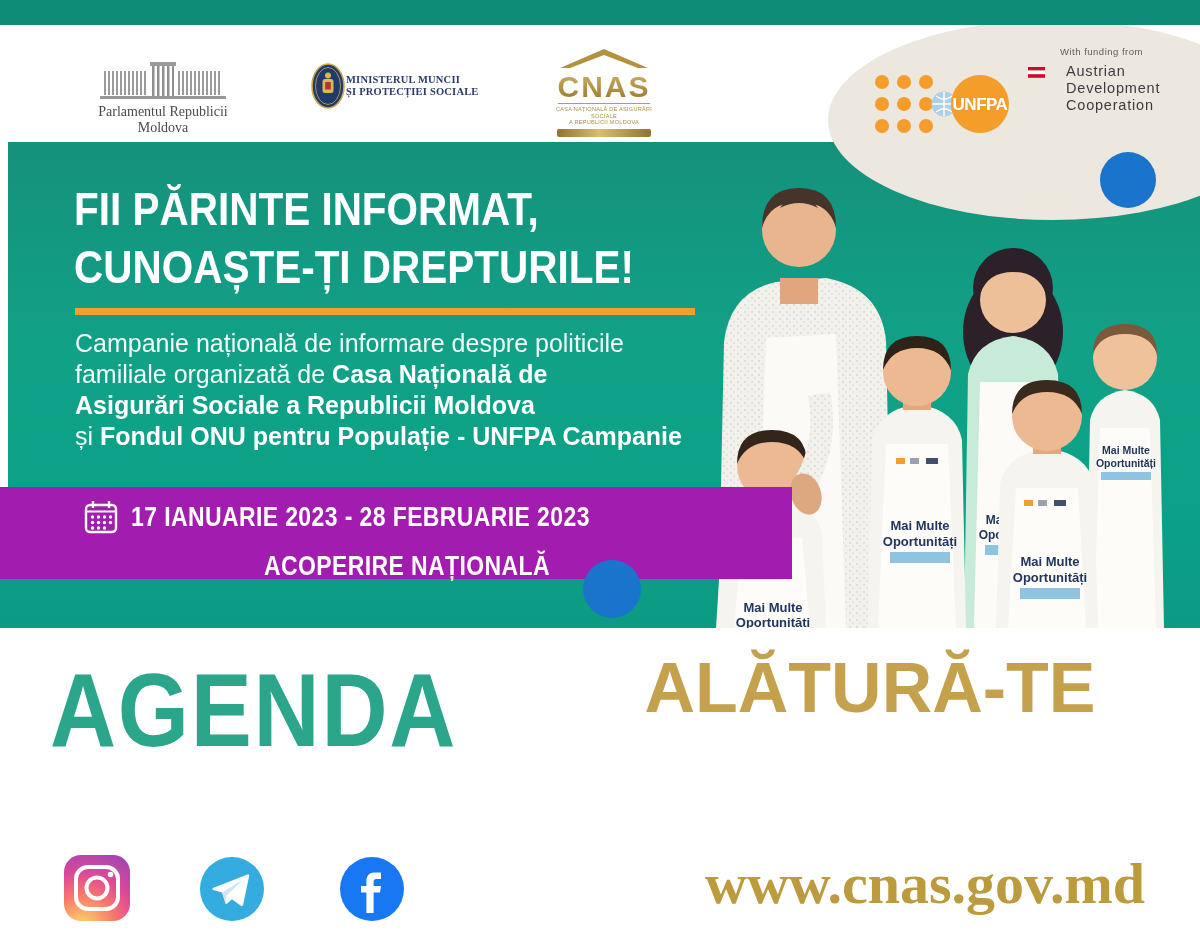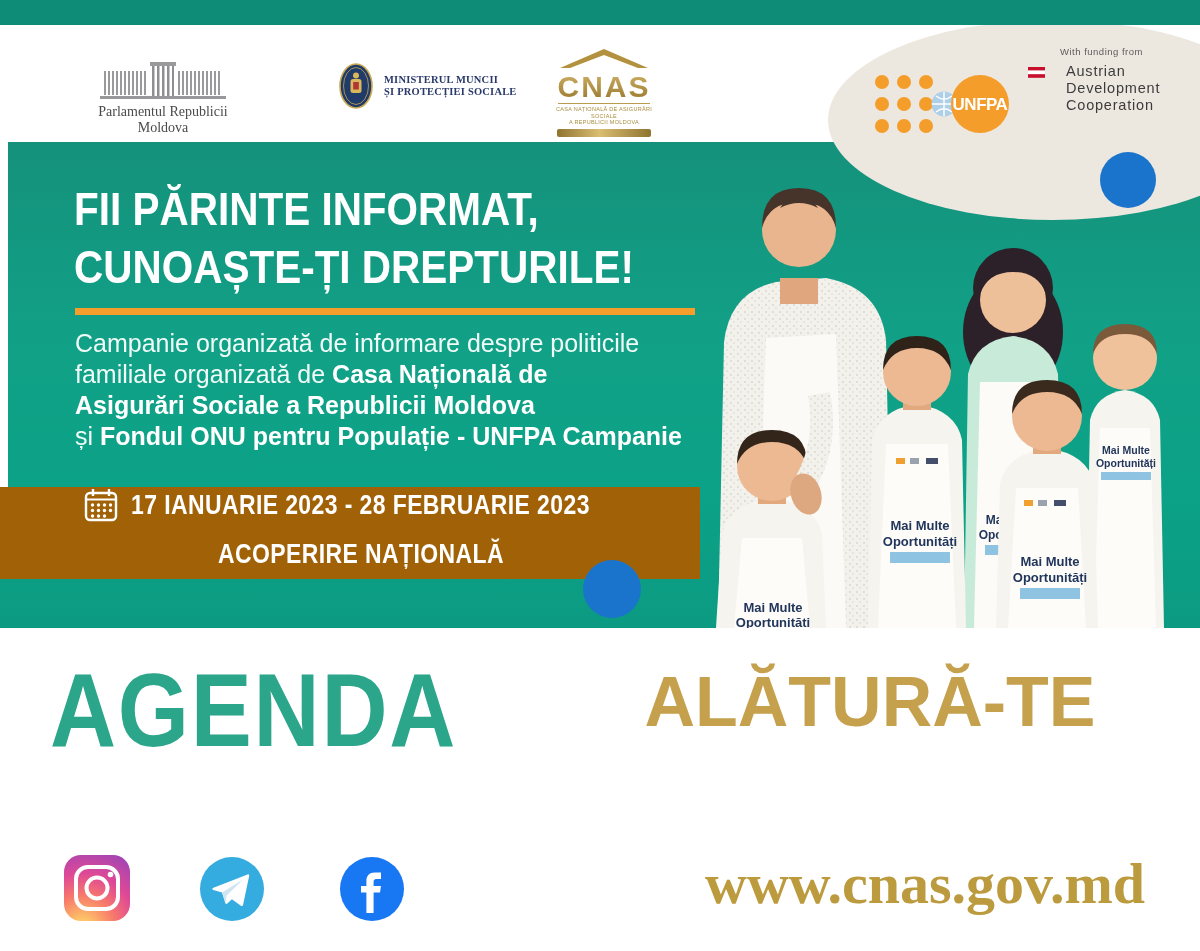--- a/index.html
+++ b/index.html
@@ -19,21 +19,21 @@
   
   .cream-blob{left:828px;top:20px;width:450px;height:200px;border-radius:50%;
               background:#ece7df;z-index:1;}
   .blue-dot{border-radius:50%;background:#1b74cc;z-index:3;}
   .blue-dot.a{left:1100px;top:152px;width:56px;height:56px;}
   .blue-dot.b{left:583px;top:560px;width:58px;height:58px;}
 
   
   .parl{left:78px;top:52px;width:170px;text-align:center;z-index:2;}
   .parl-caption{margin-top:0;font-family:"Liberation Serif",serif;font-size:14px;color:#4a4a4a;}
-  .ministry{left:338px;top:62px;display:flex;align-items:center;gap:10px;z-index:2;}
+  .ministry{left:310px;top:62px;display:flex;align-items:center;z-index:2;}
   .ministry-text{font-family:"Liberation Serif",serif;font-weight:bold;font-size:10.5px;
                  line-height:12.5px;color:#29396b;letter-spacing:.2px;}
   .cnas{left:550px;top:48px;width:108px;text-align:center;z-index:2;color:#b2923e;}
   .cnas-acronym{font-size:30px;font-weight:800;letter-spacing:2px;line-height:30px;
                 background:linear-gradient(180deg,#cfb066,#96772c);
                 -webkit-background-clip:text;background-clip:text;color:transparent;}
   .cnas-divider{width:92px;height:1px;background:#b99c4e;margin:1px auto 2px;}
   .cnas-sub{font-size:5.5px;line-height:6.5px;letter-spacing:.3px;color:#a88c3e;}
   .cnas-bar{width:94px;height:8px;margin:3px auto 0;border-radius:2px;
             background:linear-gradient(90deg,#8f7430,#d9bd72 45%,#8f7430);}
@@ -46,32 +46,32 @@
 
   
   .hero{left:0;top:142px;width:1200px;height:486px;z-index:2;}
   .hero .title{position:absolute;left:74px;color:#ffffff;font-weight:800;font-size:46px;
                line-height:46px;white-space:nowrap;transform:scaleX(.88);transform-origin:0 50%;}
   .t1{top:44px;} .t2{top:102px;}
   .orange-rule{position:absolute;left:75px;top:166px;width:620px;height:7px;background:#f59e2b;}
   .hero-par{position:absolute;left:75px;top:186px;width:640px;color:#f0fbf7;
             font-size:25px;line-height:31px;}
   .hero-par b{color:#ffffff;font-weight:700;}
-  .orange-bar{position:absolute;left:0;top:345px;width:700px;height:92px;background:#a16207;
-              box-sizing:border-box;padding:0 0 0 84px;z-index:1;}
+  .orange-bar{position:absolute;left:0;top:345px;width:792px;height:92px;background:#a21caf;
+              box-sizing:border-box;padding:12px 0 0 84px;z-index:1;}
   .obar-row{display:flex;align-items:center;gap:13px;height:36px;}
   .obar-row + .obar-row{margin-top:2px;flex-direction:column;}
   .obar-text{color:#ffffff;font-weight:700;font-size:28px;white-space:nowrap;
              display:inline-block;transform:scaleX(.82);transform-origin:0 50%;letter-spacing:.5px;}
   .photo{left:680px;top:142px;width:520px;height:486px;z-index:2;}
 
   
   .agenda{left:50px;top:656px;font-size:104px;font-weight:900;color:#2ba68b;line-height:108px;
           white-space:nowrap;transform:scaleX(.88);transform-origin:0 50%;letter-spacing:2px;z-index:2;}
-  .join{left:600px;top:664px;width:540px;text-align:center;color:#c5a14e;font-weight:900;
+  .join{left:600px;top:650px;width:540px;text-align:center;color:#c5a14e;font-weight:900;
         font-size:70px;line-height:76px;z-index:2;white-space:nowrap;}
   .website{left:555px;top:850px;width:590px;text-align:right;z-index:2;
            font-family:"Liberation Serif",serif;font-weight:bold;font-size:58px;color:#bc9b3f;}
   .social{z-index:2;cursor:pointer;}
   .ig{left:64px;top:855px;width:66px;height:66px;border-radius:17px;
       background:radial-gradient(circle at 28% 110%,#fdc468 10%,#f7786b 38%,#df4996 62%,#a445b2 92%);}
   .tg{left:200px;top:857px;width:64px;height:64px;}
   .fb{left:340px;top:857px;width:64px;height:64px;}
 </style>
 </head>
@@ -243,21 +243,21 @@
       <path d="M150 250 Q160 300 138 342 L116 334 Q136 298 128 254 Z" fill="url(#speckle)"></path>
       <ellipse cx="126" cy="352" rx="15" ry="21" transform="rotate(-18 126 352)" fill="#dda87f"></ellipse>
     </g>
   </svg>
 
   <div class="abs hero">
     <div class="title t1">FII PĂRINTE INFORMAT,</div>
     <div class="title t2">CUNOAȘTE-ȚI DREPTURILE!</div>
     <div class="orange-rule"></div>
     <div class="hero-par">
-      <div><span>Campanie organizată de informare despre politicile</span></div>
+      <div><span>Campanie națională de informare despre politicile</span></div>
       <div><span>familiale organizată de </span><b>Casa Națională de</b></div>
       <div><b>Asigurări Sociale a Republicii Moldova</b></div>
       <div><span>și </span><b>Fondul ONU pentru Populație - UNFPA Campanie</b></div>
     </div>
 
     <div class="orange-bar">
       <div class="obar-row">
         <svg width="34" height="36" viewBox="0 0 34 36">
           <rect x="2" y="6" width="30" height="27" rx="4" fill="none" stroke="#ffffff" stroke-width="2.4"></rect>
           <line x1="9" y1="2" x2="9" y2="9" stroke="#ffffff" stroke-width="2.4"></line>

